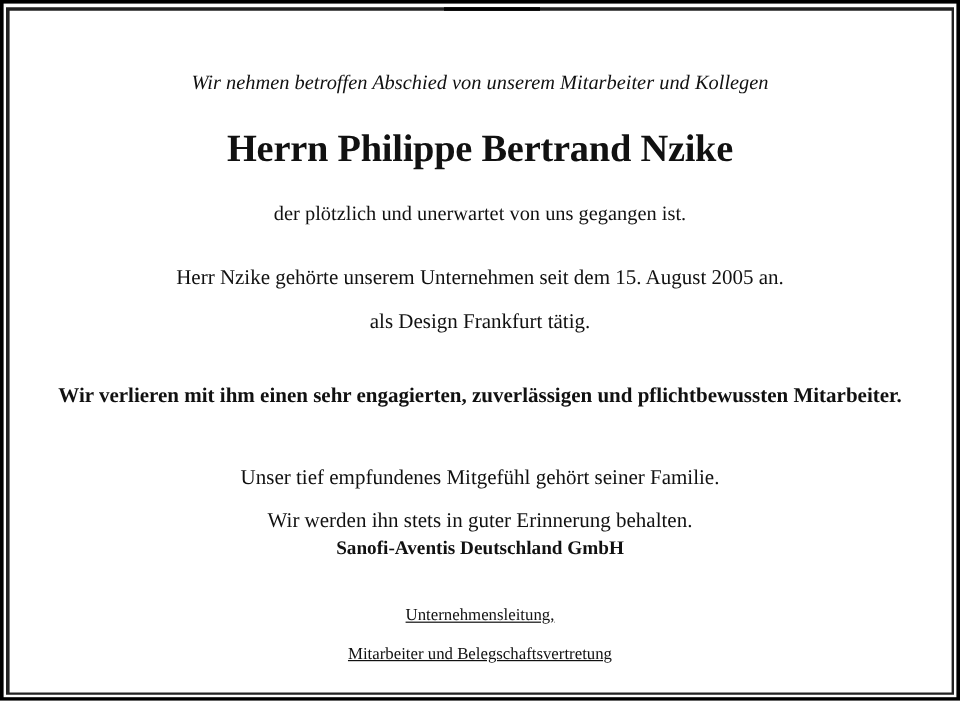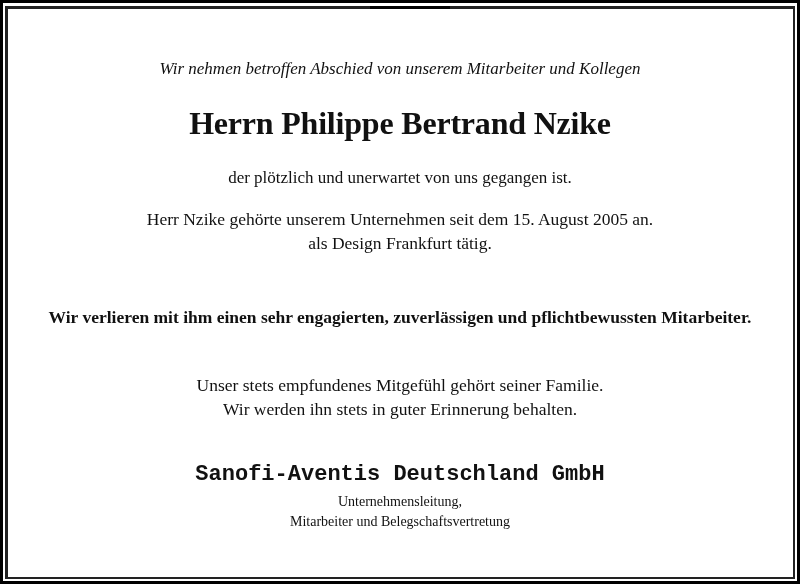--- a/index.html
+++ b/index.html
@@ -72,33 +72,34 @@
       line-height: 22px;
     }
     .para {
       font-size: 17.5px;
       line-height: 24px;
     }
     .p1 { top: 207px; }
     .p2 { top: 305px; font-weight: bold; }
     .p3 { top: 373px; }
     .company {
-      top: 464px;
-      font-size: 22px;
+      top: 447px;
+      font-size: 16px;
       font-weight: bold;
       line-height: 22px;
-      font-family: Liberation Mono, monospace;
     }
     .signoff {
       top: 492px;
       font-size: 14px;
       line-height: 20px;
+      text-decoration: underline;
     }
     .block-line {
       display: block;
+      margin-top: 12px;
     }
   </style>
 </head>
 <body>
 
 <div class="frame-outer"></div>
 <div class="frame-inner"></div>
 <div class="top-accent"></div>
 
 <div class="content">
@@ -111,21 +112,21 @@
   <div class="line para p1">
     <span class="block-line">Herr Nzike gehörte unserem Unternehmen seit dem 15. August 2005 an.</span>
     <span class="block-line">als Design Frankfurt tätig.</span>
   </div>
 
   <div class="line para p2">
     <span class="block-line">Wir verlieren mit ihm einen sehr engagierten, zuverlässigen und pflichtbewussten Mitarbeiter.</span>
   </div>
 
   <div class="line para p3">
-    <span class="block-line">Unser stets empfundenes Mitgefühl gehört seiner Familie.</span>
+    <span class="block-line">Unser tief empfundenes Mitgefühl gehört seiner Familie.</span>
     <span class="block-line">Wir werden ihn stets in guter Erinnerung behalten.</span>
   </div>
 
   <div class="line company">Sanofi-Aventis Deutschland GmbH</div>
 
   <div class="line signoff">
     <span class="block-line">Unternehmensleitung,</span>
     <span class="block-line">Mitarbeiter und Belegschaftsvertretung</span>
   </div>
 </div>

